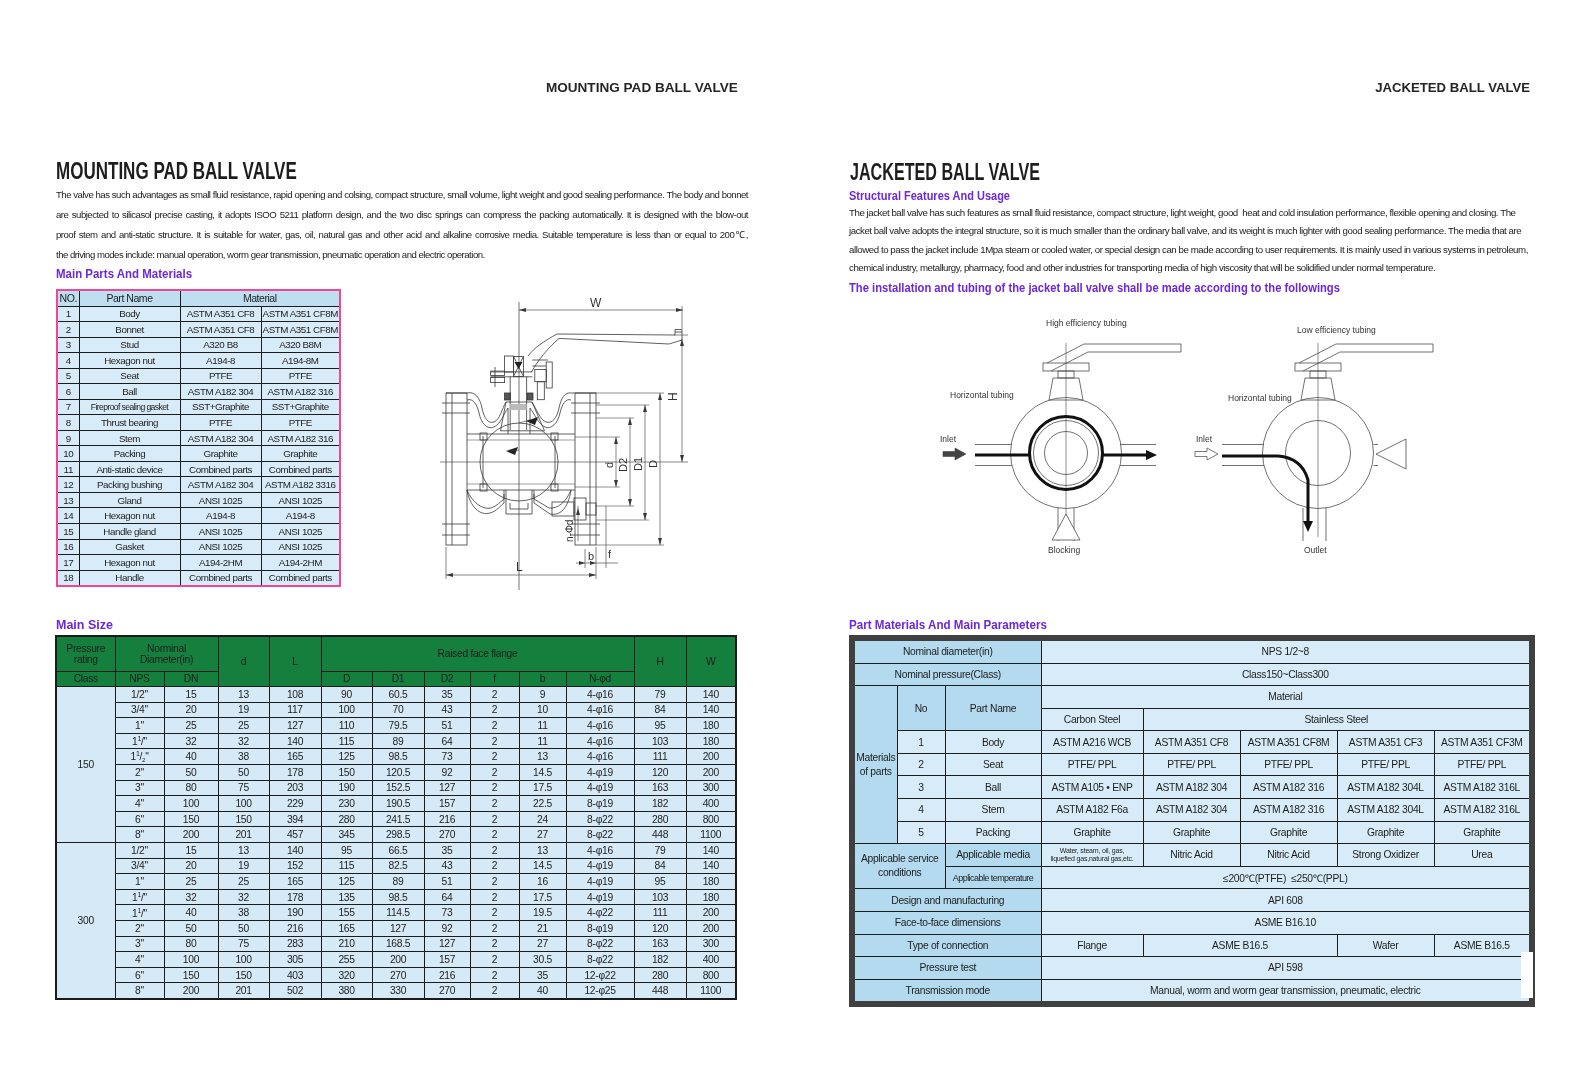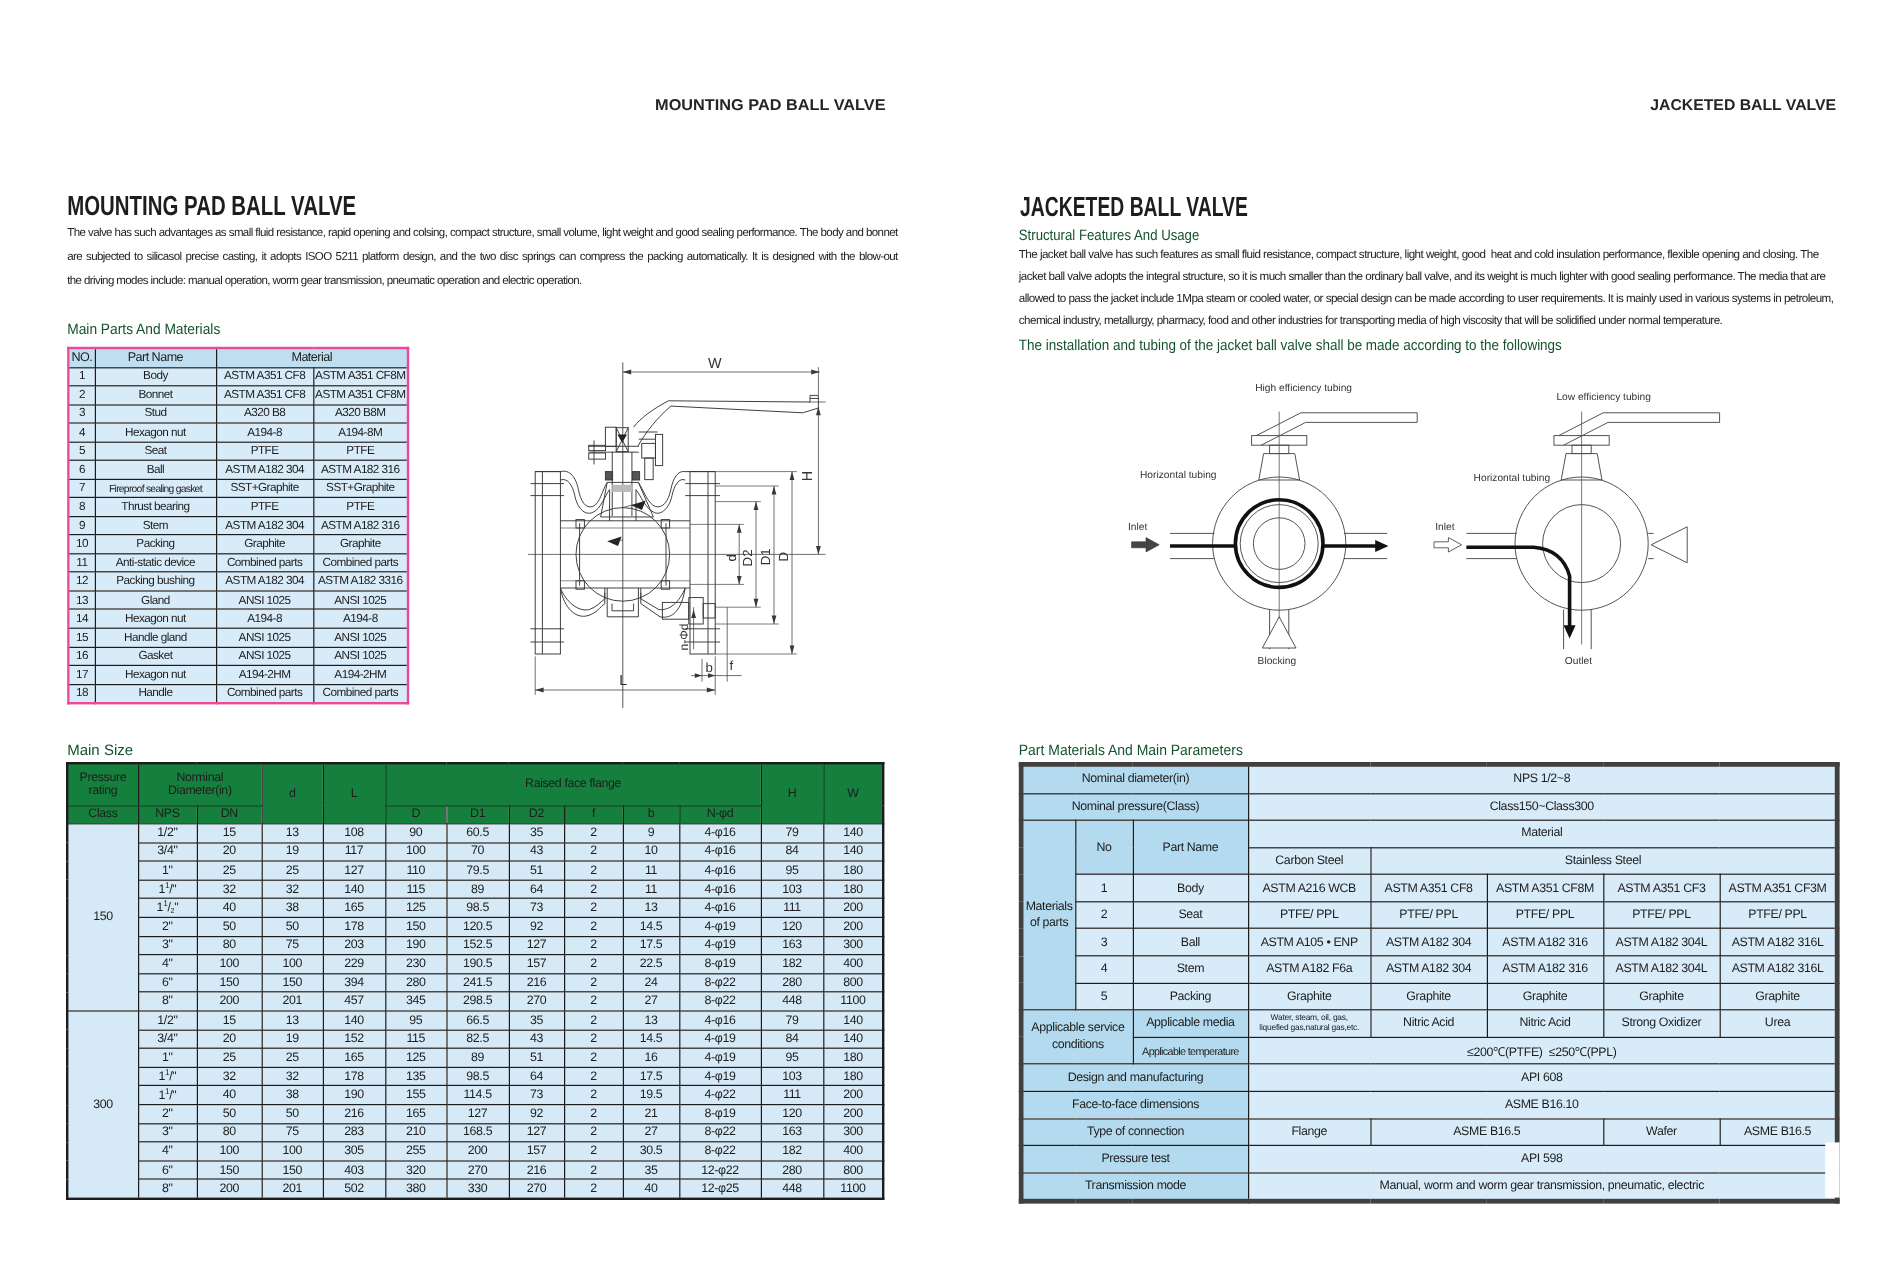--- a/index.html
+++ b/index.html
@@ -1,57 +1,58 @@
 <!DOCTYPE html>
 <html><head>
 <meta charset="utf-8">
 <style>
 html,body{margin:0;padding:0;}
 body{width:1585px;height:1069px;position:relative;background:#ffffff;
   font-family:"Liberation Sans",sans-serif;color:#1d1d1d;overflow:hidden;}
 .abs{position:absolute;}
 .runhead{font-weight:bold;font-size:13px;color:#252525;white-space:nowrap;}
 .title{font-weight:bold;font-size:23px;color:#1d1d1d;white-space:nowrap;}
-.h2{font-weight:normal;font-size:12.5px;color:#14532d;white-space:nowrap;}
+.h2{font-weight:bold;font-size:12.5px;color:#6d28d9;white-space:nowrap;}
 .sx{display:inline-block;transform-origin:left center;}
 .sxr{display:inline-block;transform-origin:right center;}
 .para{font-size:9.6px;line-height:20px;color:#222;letter-spacing:-0.5px;}
 .para .jl{text-align:justify;text-align-last:justify;width:692px;}
 .para2{font-size:9.7px;line-height:18.3px;color:#222;letter-spacing:-0.45px;}
 table{border-collapse:collapse;table-layout:fixed;}
 td{overflow:hidden;white-space:nowrap;text-align:center;vertical-align:middle;padding:0;}
 
 .t1{width:283px;border:2px solid #ec4899;}
 .t1 td{border:1.3px solid #1c1c1c;font-size:9.8px;letter-spacing:-0.45px;height:14.54px;}
 .t1 tr.hd td{background:#bfdff0;font-size:10.5px;}
 .t1 td{background:#d8ebf8;}
 .t1 .sm{font-size:8.6px;letter-spacing:-0.6px;}
 
 .t2{width:680px;border:2px solid #1c1c1c;}
 .t2 td{border:1.3px solid #1c1c1c;font-size:10.3px;letter-spacing:-0.3px;background:#d5e9f6;height:14.6px;}
 .t2 td.hd{background:#15803d;}
 .t2 sup{font-size:7px;vertical-align:4px;}
 .t2 sub{font-size:6px;vertical-align:-2px;}
 
-.t3{width:680px;border:4px solid #404040;}
+.t3{width:680px;border:6px solid #404040;}
 .t3 td{border:1.3px solid #1c1c1c;font-size:10.3px;letter-spacing:-0.3px;background:#d7ecf8;height:21.58px;}
 .t3 .sm2{font-size:9px;letter-spacing:-0.55px;}
 .t3 td.hd{background:#b3daee;}
 .t3 .tiny{font-size:7px;letter-spacing:-0.2px;line-height:8px;}
 svg{display:block;}
 svg text{font-family:"Liberation Sans",sans-serif;}
 </style>
 </head>
 <body>
 
 <div class="abs runhead" style="right:847.5px;top:80px;"><span id="lrun" class="sxr" style="transform:scaleX(1.044)">MOUNTING PAD BALL VALVE</span></div>
 <div class="abs title" style="left:56px;top:158px;"><span id="ltitle" class="sx" style="transform:scaleX(0.74)">MOUNTING PAD BALL VALVE</span></div>
 <div class="abs para" style="left:56px;top:185px;width:692px;">
 <div class="jl">The valve has such advantages as small fluid resistance, rapid opening and colsing, compact structure, small volume, light weight and good sealing performance. The body and bonnet</div>
 <div class="jl">are subjected to silicasol precise casting, it adopts ISOO 5211 platform design, and the two disc springs can compress the packing automatically. It is designed with the blow-out</div>
+<div class="jl">proof stem and anti-static structure. It is suitable for water, gas, oil, natural gas and other acid and alkaline corrosive media. Suitable temperature is less than or equal to 200℃,</div>
 <div>the driving modes include: manual operation, worm gear transmission, pneumatic operation and electric operation.</div>
 </div>
 <div class="abs h2" style="left:56px;top:267px;"><span id="h2a" class="sx" style="transform:scaleX(0.918)">Main Parts And Materials</span></div>
 
 <div class="abs" style="left:56px;top:289px;">
 <table class="t1">
 <colgroup>
         <col style="width:22px">
         <col style="width:101px">
         <col style="width:81px">

